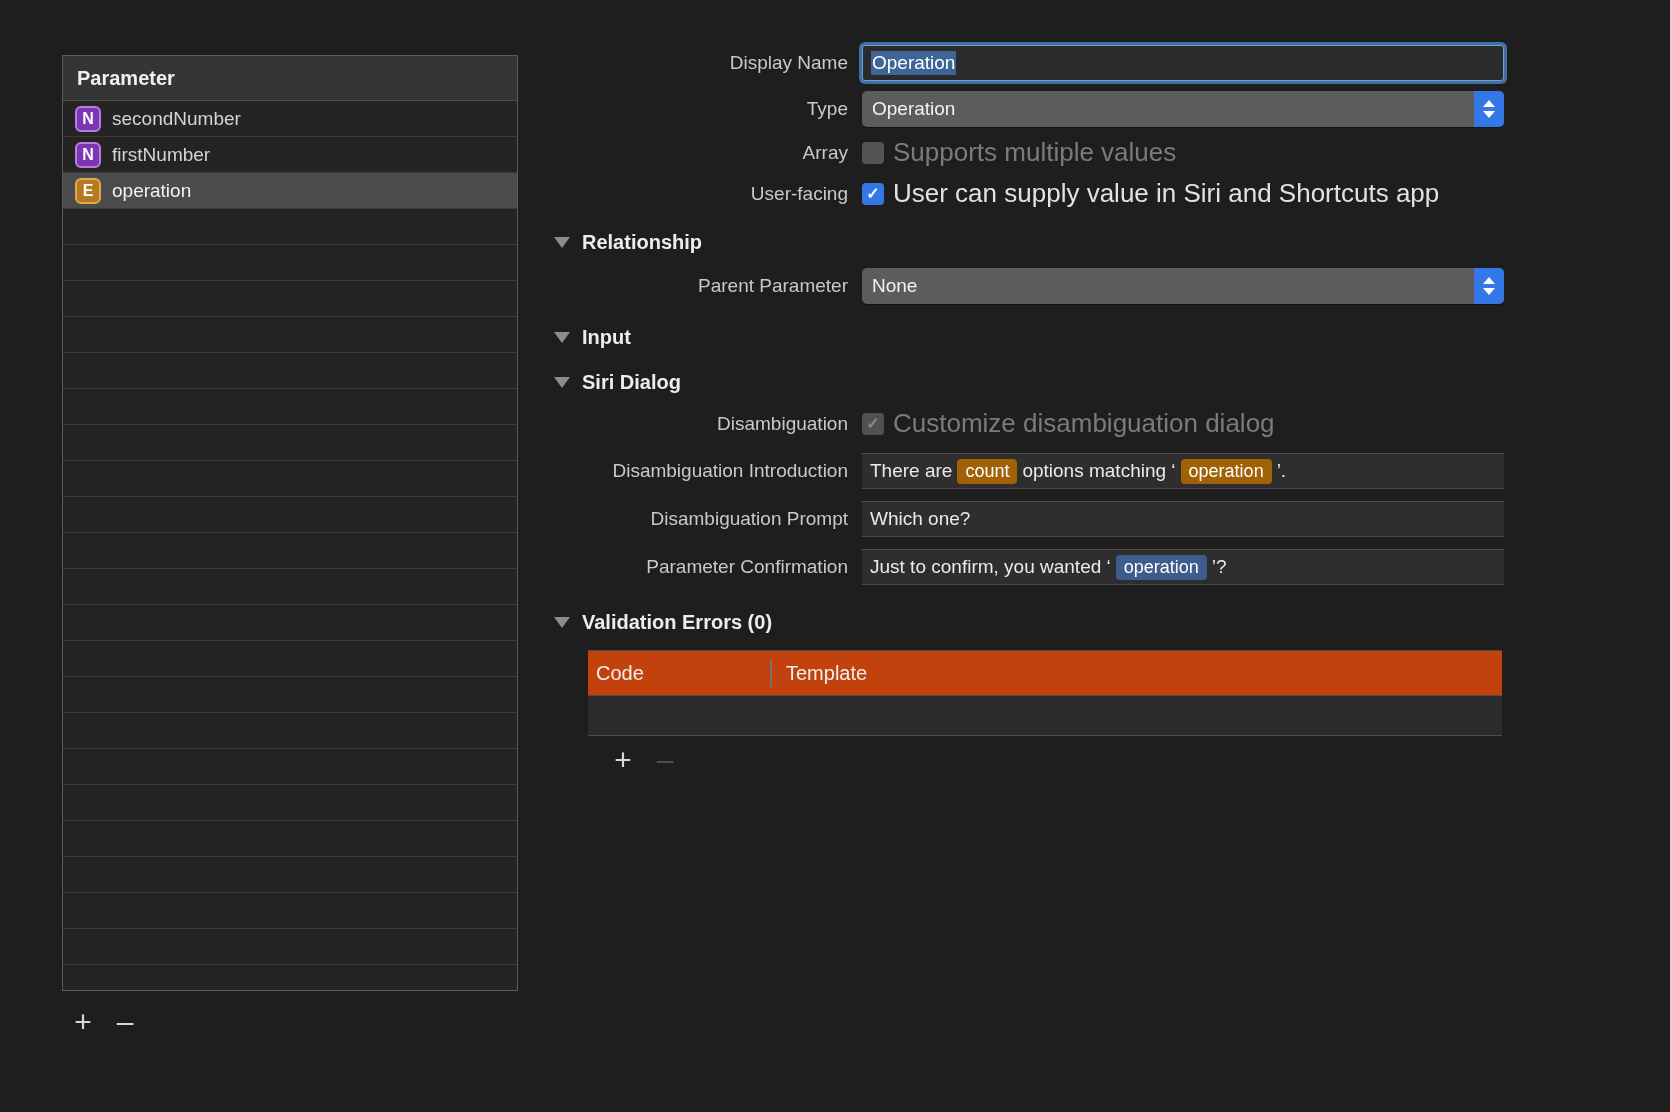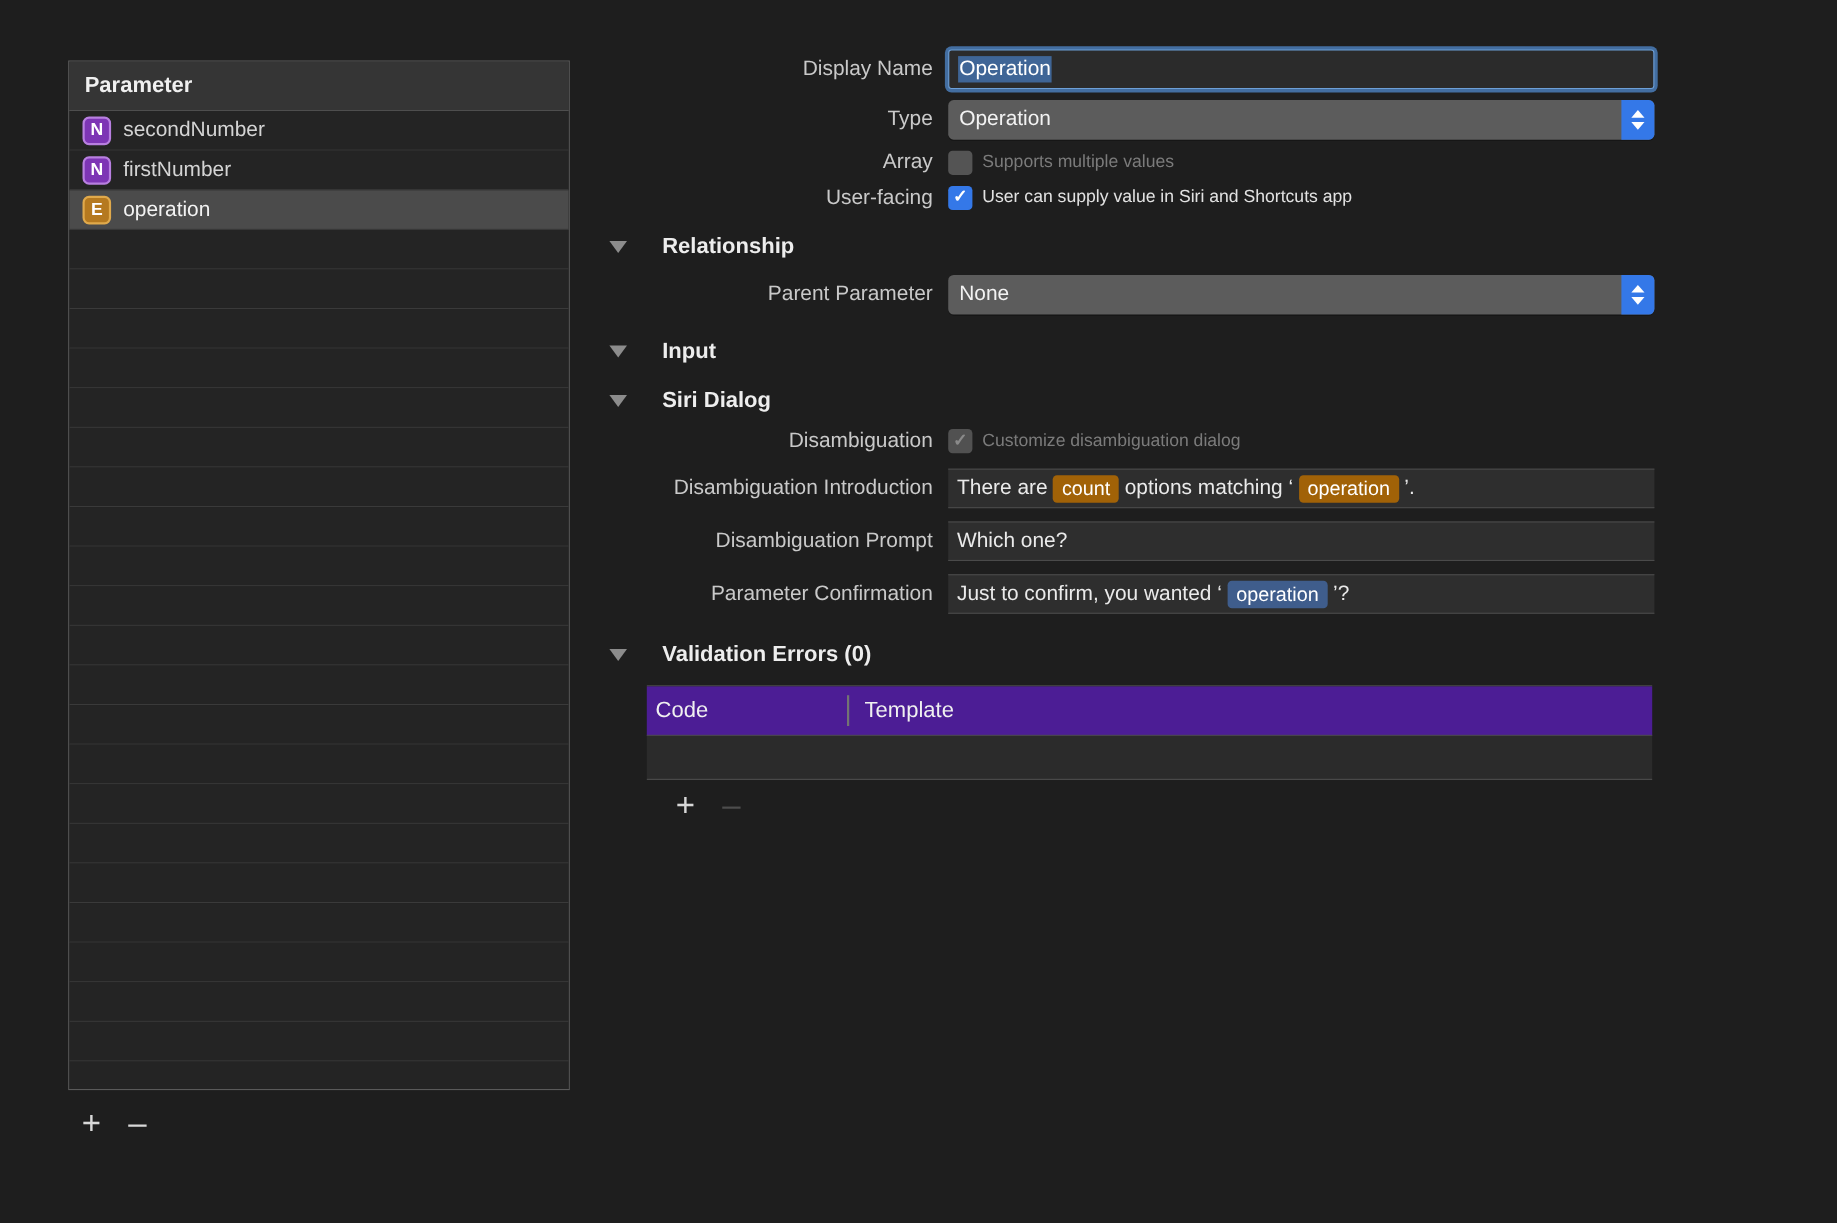--- a/index.html
+++ b/index.html
@@ -122,28 +122,27 @@
   .checkbox {
     width: 22px; height: 22px; flex: 0 0 22px;
     border-radius: 4px;
     margin-right: 9px;
     display: flex; align-items: center; justify-content: center;
     font-size: 16px; line-height: 1; font-weight: bold;
   }
   .cb-on { background: #3478e8; color: #ffffff; }
   .cb-off { background: #545454; color: transparent; }
   .cb-disabled-on { background: #515151; color: #8a8a8a; }
-  .cb-label { font-size: 16px; color: #e2e2e2; }
+  .cb-label { font-size: 26px; color: #e2e2e2; }
   .cb-label.dim { color: #7b7b7b; }
 
   
   .section {
     display: flex; align-items: center;
     margin: 22px 0 14px 0;
-    gap: 20px;
   }
   .tri {
     width: 0; height: 0; margin-left: 14px; margin-right: 12px;
     border-left: 8px solid transparent; border-right: 8px solid transparent;
     border-top: 11px solid #8c8c8c;
   }
   .section-title { font-size: 20px; font-weight: bold; color: #ededed; }
 
   
   .tokenfield {
@@ -166,21 +165,21 @@
   .token-muted { background: #3f5d8c; }
 
   
   .ve-table {
     margin-left: 48px; margin-top: 16px;
     width: 914px;
     border-top: 1px solid #4d4d4d;
   }
   .ve-head {
     height: 45px;
-    background: #4c1d95;
+    background: #c2410c;
     display: flex; align-items: center;
     border-bottom: 1px solid #4d4d4d;
     font-size: 20px; color: #f0f0f0;
   }
   .ve-col-code { width: 182px; padding-left: 8px; }
   .ve-col-tpl  { flex: 1 1 auto; padding-left: 14px; border-left: 2px solid #737373; height: 28px; display: flex; align-items: center; }
   .ve-body { height: 40px; background: #2b2b2b; border-bottom: 1px solid #4d4d4d; }
   .ve-footer { display: flex; align-items: center; padding-left: 14px; height: 48px; }
 </style>
 </head>

